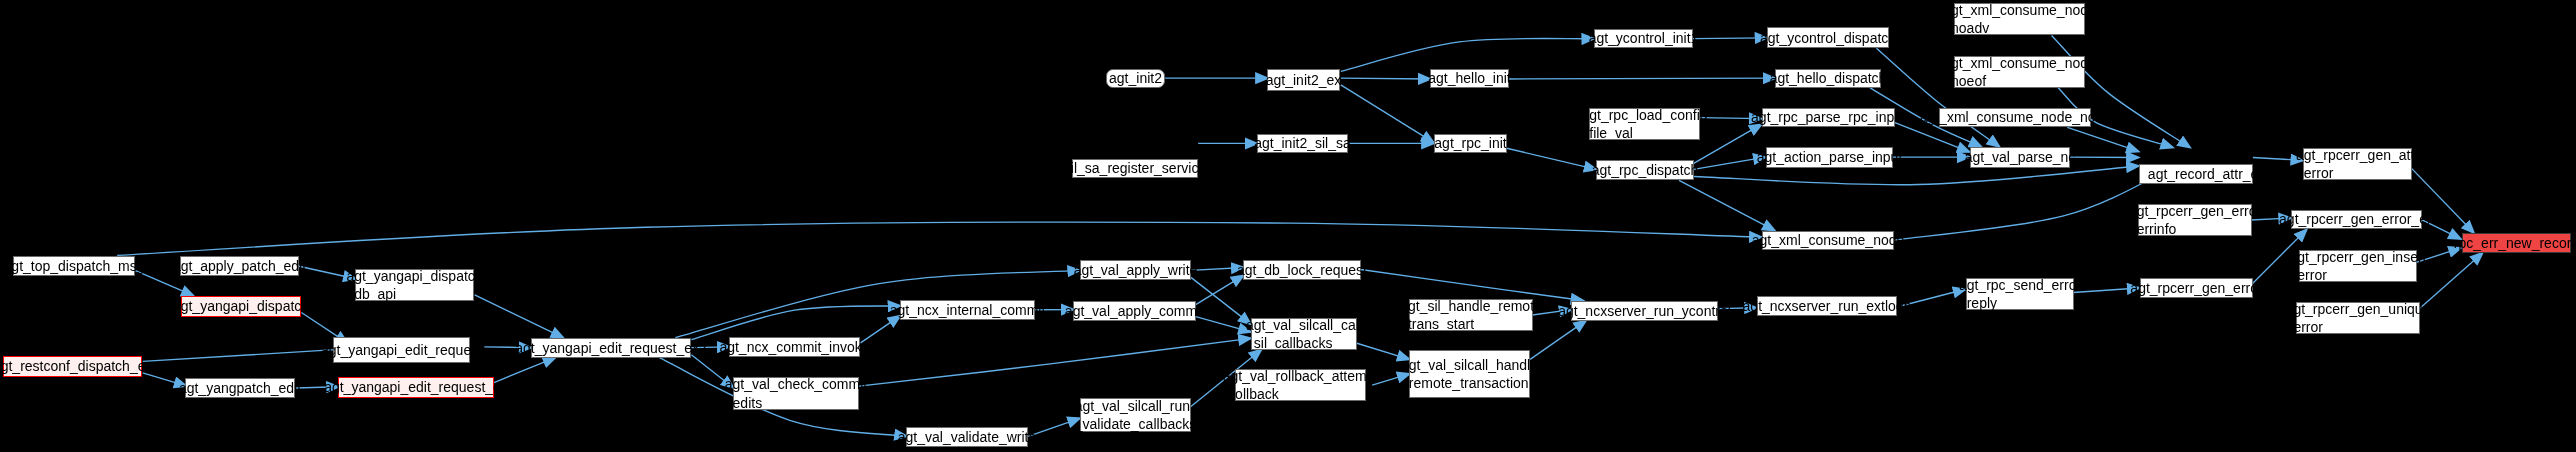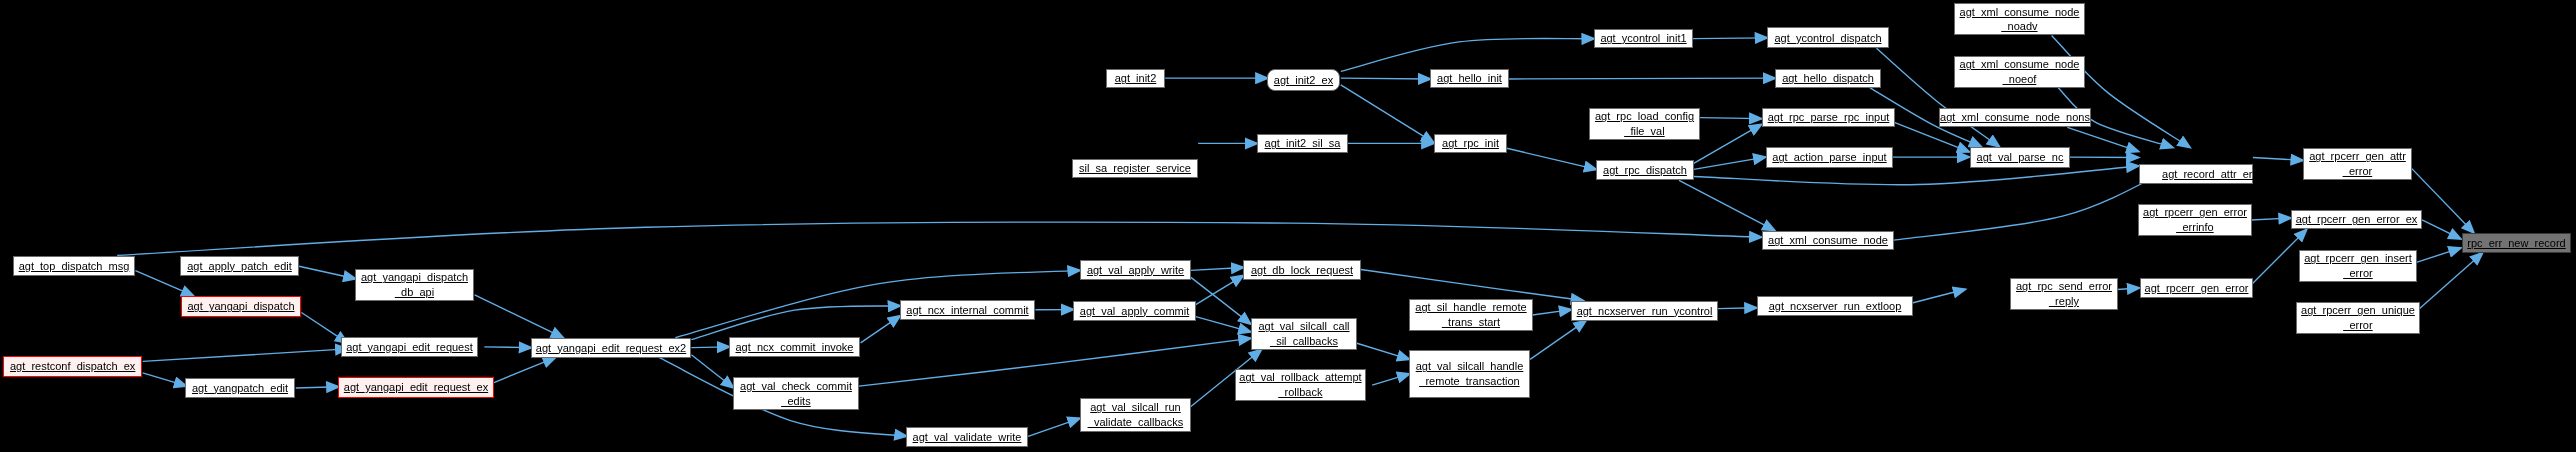--- a/index.html
+++ b/index.html
@@ -1,23 +1,23 @@
 <!DOCTYPE html>
 <html style="font-size:13px"><head>
 <meta charset="utf-8">
 <style>
   html,body{margin:0;padding:0;background:#000;}
   .canvas{position:relative;width:2576px;height:452px;background:#000;overflow:hidden;
           font-family:"Liberation Sans","DejaVu Sans",sans-serif;}
   svg.edge-layer{position:absolute;left:0;top:0;}
   .node{position:absolute;box-sizing:border-box;display:flex;align-items:center;justify-content:center;
-        text-align:center;background:#fff;border:1.6px solid #6a6a6a;color:#000;
-        font-size:11px;line-height:1.32;white-space:pre;cursor:pointer;text-decoration:underline;}
+        background:#fff;border:1.6px solid #6a6a6a;color:#000;
+        font-size:14px;line-height:1.32;white-space:pre;cursor:pointer;}
   .node.red{border-color:#ff0000;background:#fff0f0;}
-  .node.target{background:#737373;border-color:#3a3a3a;}
+  .node.target{background:#ef4444;border-color:#3a3a3a;}
   .edge{fill:none;stroke-width:1.7px;}
 </style>
 </head>
 <body>
 
 <div class="canvas" id="canvas" style="width: 2576px; height: 452px; background: rgb(0, 0, 0);">
     <svg class="edge-layer" width="2576" height="452" viewBox="0 0 3195 561">
       <defs>
         <marker id="arrowhead" viewBox="0 0 12 10" refX="10" refY="5" markerWidth="11" markerHeight="9" orient="auto">
           <path d="M0,0 L12,5 L0,10 Z" fill="#61aee7"></path>
@@ -86,21 +86,21 @@
       <path d="M176,462.8 L230,479" class="edge" stroke="#61aee7" marker-end="url(#arrowhead)"></path>
       <path d="M366,481.5 L419,480" class="edge" stroke="#61aee7" marker-end="url(#arrowhead)"></path>
     </svg>
     <div class="node" style="left: 13px; top: 256px; width: 122px; height: 20px;"><span>agt_top_dispatch_msg</span></div>
     <div class="node" style="left: 180px; top: 256px; width: 119px; height: 20px;"><span>agt_apply_patch_edit</span></div>
     <div class="node red" style="left: 181px; top: 296px; width: 120px; height: 21px;"><span>agt_yangapi_dispatch</span></div>
     <div class="node" style="left: 355px; top: 269px; width: 119px; height: 32px;"><span>agt_yangapi_dispatch
 _db_api</span></div>
     <div class="node red" style="left: 3.2px; top: 356px; width: 139px; height: 21px;"><span>agt_restconf_dispatch_ex</span></div>
     <div class="node" style="left: 185px; top: 378px; width: 110px; height: 20px;"><span>agt_yangpatch_edit</span></div>
-    <div class="node" style="left: 341px; top: 337px; width: 137px; height: 20px;"><span>agt_yangapi_edit_request</span></div>
+    <div class="node" style="left: 333px; top: 337px; width: 137px; height: 26px;"><span>agt_yangapi_edit_request</span></div>
     <div class="node red" style="left: 338px; top: 377px; width: 156px; height: 21px;"><span>agt_yangapi_edit_request_ex</span></div>
     <div class="node" style="left: 531px; top: 338px; width: 160px; height: 20px;"><span>agt_yangapi_edit_request_ex2</span></div>
     <div class="node" style="left: 729px; top: 337px; width: 131px; height: 20px;"><span>agt_ncx_commit_invoke</span></div>
     <div class="node" style="left: 900px; top: 300px; width: 135px; height: 20px;"><span>agt_ncx_internal_commit</span></div>
     <div class="node" style="left: 733px; top: 377px; width: 126px; height: 33px;"><span>agt_val_check_commit
 _edits</span></div>
     <div class="node" style="left: 906px; top: 427px; width: 122px; height: 20px;"><span>agt_val_validate_write</span></div>
     <div class="node" style="left: 1080px; top: 260px; width: 111px; height: 20px;"><span>agt_val_apply_write</span></div>
     <div class="node" style="left: 1073px; top: 301px; width: 123px; height: 20px;"><span>agt_val_apply_commit</span></div>
     <div class="node" style="left: 1243px; top: 260px; width: 118px; height: 20px;"><span>agt_db_lock_request</span></div>
@@ -108,25 +108,25 @@
 _sil_callbacks</span></div>
     <div class="node" style="left: 1235px; top: 369px; width: 131px; height: 32px;"><span>agt_val_rollback_attempt
 _rollback</span></div>
     <div class="node" style="left: 1080px; top: 398px; width: 111px; height: 34px;"><span>agt_val_silcall_run
 _validate_callbacks</span></div>
     <div class="node" style="left: 1409px; top: 299px; width: 124px; height: 32px;"><span>agt_sil_handle_remote
 _trans_start</span></div>
     <div class="node" style="left: 1409px; top: 350px; width: 121px; height: 48px;"><span>agt_val_silcall_handle
 _remote_transaction</span></div>
     <div class="node" style="left: 1571px; top: 301px; width: 147px; height: 20px;"><span>agt_ncxserver_run_ycontrol</span></div>
-    <div class="node" style="left: 1757px; top: 296px; width: 156px; height: 20px;"><span>agt_ncxserver_run_extloop</span></div>
-    <div class="node" style="left: 1966px; top: 278px; width: 108px; height: 32px; margin-left: 44px;"><span>agt_rpc_send_error
+    <div class="node" style="left: 1757px; top: 296px; width: 140px; height: 20px;"><span>agt_ncxserver_run_extloop</span></div>
+    <div class="node" style="left: 1966px; top: 278px; width: 108px; height: 32px;"><span>agt_rpc_send_error
 _reply</span></div>
-    <div class="node" style="left: 1106px; top: 69px; width: 59px; height: 19.4px;"><span>agt_init2</span></div>
-    <div class="node" style="left: 1267px; top: 69px; width: 73px; height: 22px; border-radius: 8px;"><span>agt_init2_ex</span></div>
+    <div class="node" style="left: 1106px; top: 69px; width: 59px; height: 19.4px; border-radius: 7px;"><span>agt_init2</span></div>
+    <div class="node" style="left: 1267px; top: 69px; width: 73px; height: 22px;"><span>agt_init2_ex</span></div>
     <div class="node" style="left: 1430px; top: 69px; width: 79px; height: 19.4px;"><span>agt_hello_init</span></div>
     <div class="node" style="left: 1072px; top: 134px; width: 126px; height: 19.4px; margin-top: 25px;"><span>sil_sa_register_service</span></div>
     <div class="node" style="left: 1257px; top: 134px; width: 91px; height: 19.4px;"><span>agt_init2_sil_sa</span></div>
     <div class="node" style="left: 1434px; top: 134px; width: 73px; height: 19.4px;"><span>agt_rpc_init</span></div>
     <div class="node" style="left: 1594px; top: 29px; width: 99px; height: 19.4px;"><span>agt_ycontrol_init1</span></div>
     <div class="node" style="left: 1767px; top: 27.4px; width: 122px; height: 21px;"><span>agt_ycontrol_dispatch</span></div>
     <div class="node" style="left: 1775px; top: 69px; width: 106px; height: 19.4px;"><span>agt_hello_dispatch</span></div>
     <div class="node" style="left: 1589px; top: 108px; width: 111px; height: 32px;"><span>agt_rpc_load_config
 _file_val</span></div>
     <div class="node" style="left: 1762px; top: 108px; width: 133px; height: 19.4px;"><span>agt_rpc_parse_rpc_input</span></div>

